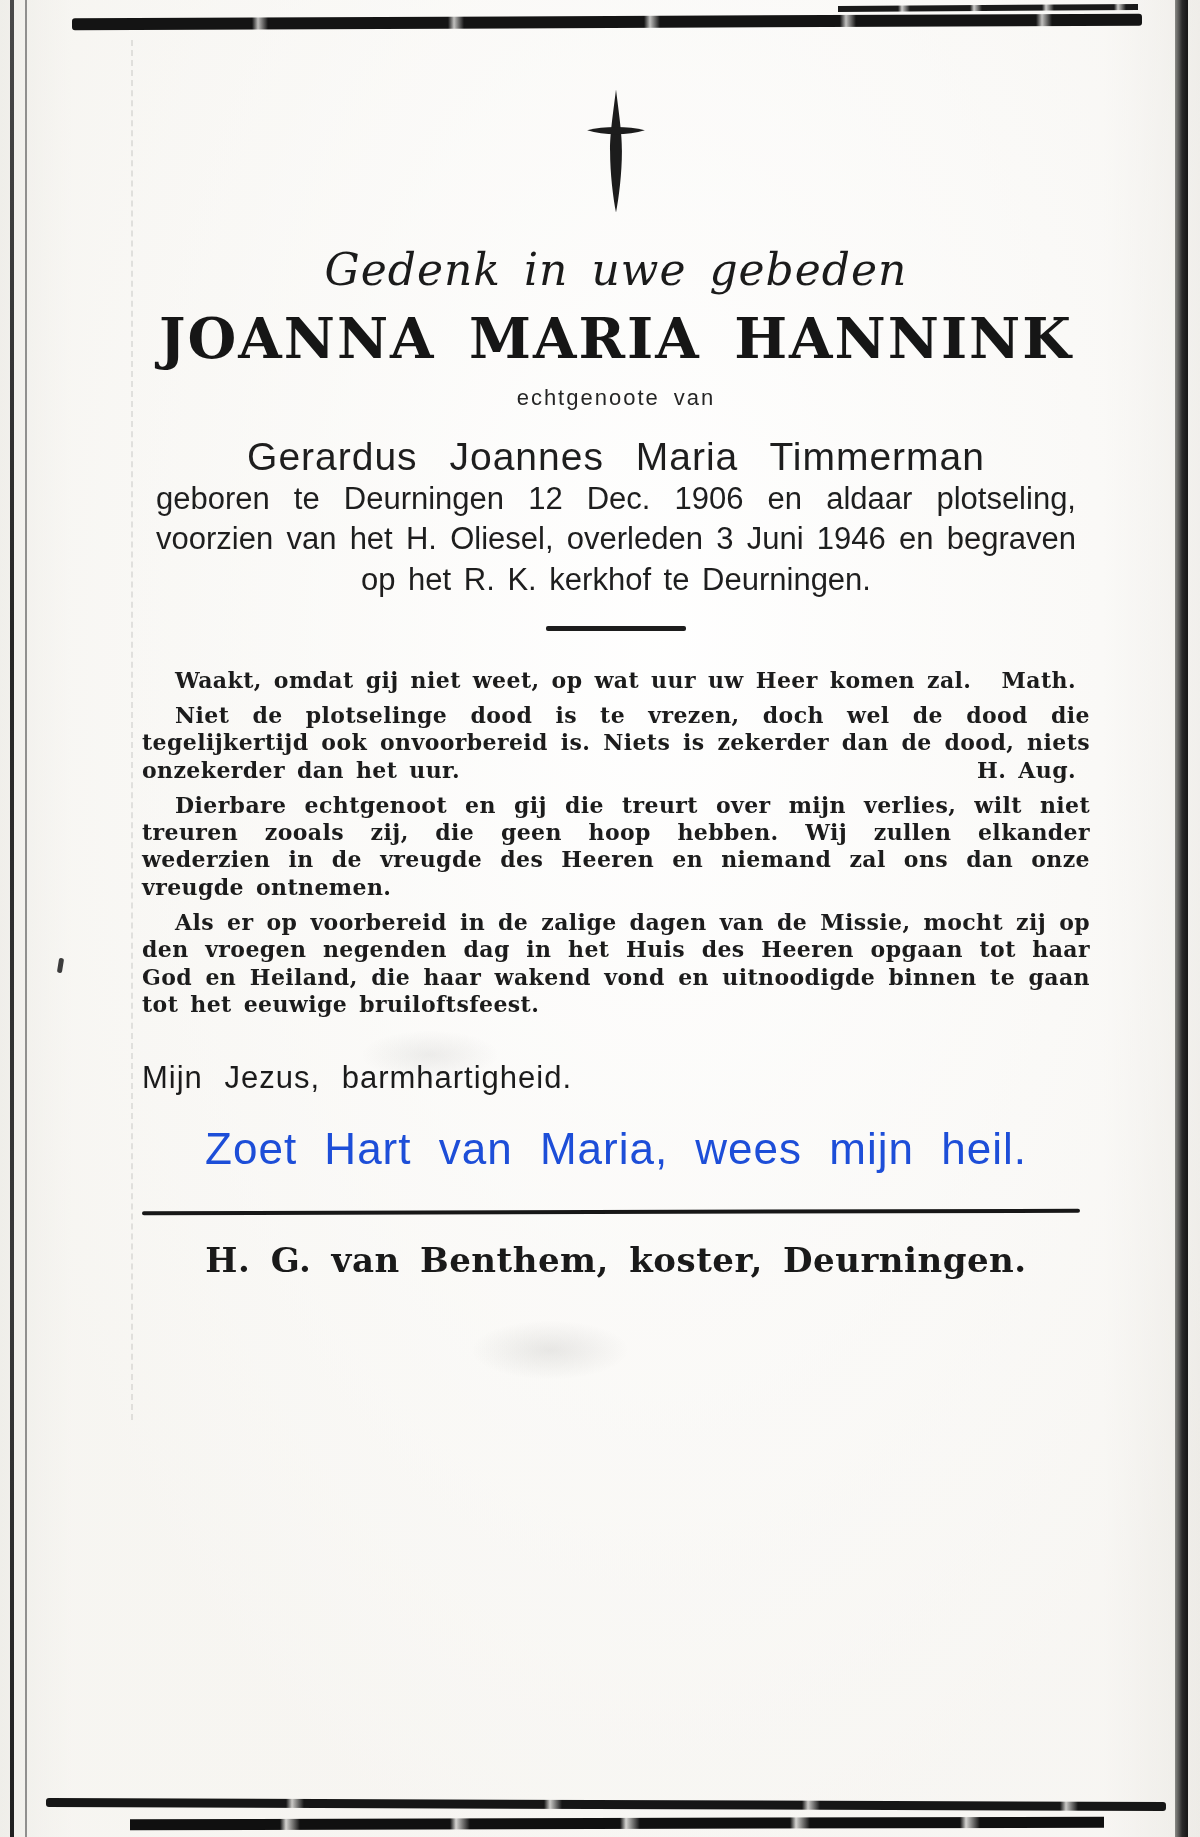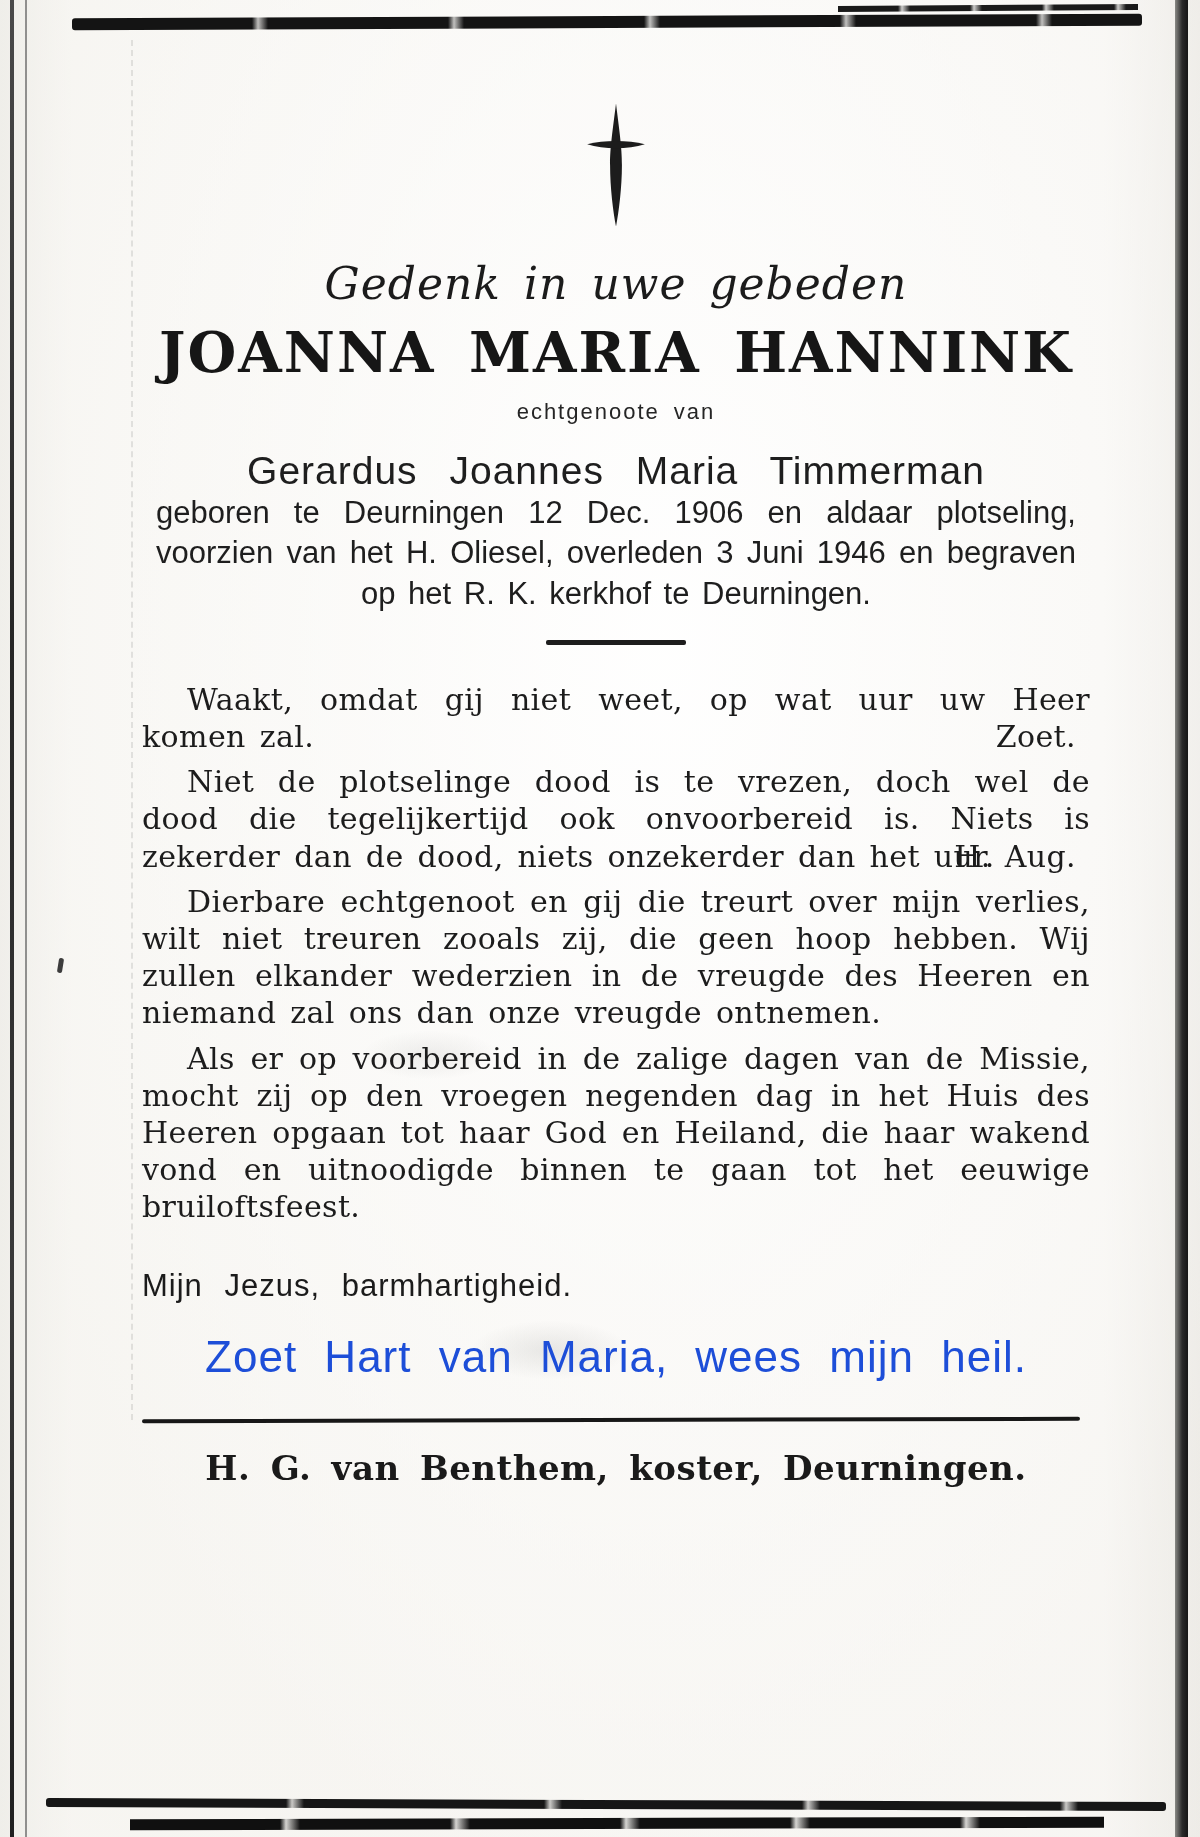--- a/index.html
+++ b/index.html
@@ -70,21 +70,21 @@
     background: radial-gradient(ellipse, rgba(40,40,40,0.07), transparent 70%);
   }
   .smudge-b {
     position: absolute; left: 470px; top: 1320px; width: 160px; height: 60px;
     background: radial-gradient(ellipse, rgba(40,40,40,0.09), transparent 70%);
   }
   
   .content {
     position: absolute;
     left: 142px;
-    top: 66px;
+    top: 52px;
     width: 948px;
     color: #1d1d1d;
   }
   .cross-wrap {
     text-align: center;
     margin: 36px 0 26px 0;
   }
   .cross-wrap svg { display: inline-block; }
   .memorial-line {
     text-align: center;
@@ -134,28 +134,29 @@
   }
   .rule-short {
     width: 140px;
     height: 5px;
     background: #1d1d1d;
     margin: 26px auto 36px auto;
     border-radius: 2px;
   }
   .body-para {
     position: relative;
-    font-size: 30px;
+    font-size: 22px;
     line-height: 1.24;
     text-align: justify;
     text-indent: 1.5em;
     word-spacing: 4px;
     letter-spacing: 0.4px;
     margin-bottom: 8px;
     color: #1c1c1c;
+    font-weight: bold;
   }
   .body-para .attr {
     position: absolute;
     right: 14px;
     bottom: 0;
     text-indent: 0;
   }
   .prayer-1 {
     text-align: left;
     font-family: "Liberation Sans", sans-serif;
@@ -223,21 +224,21 @@
   <div class="relation-line">echtgenoote van</div>
 
   <div class="spouse-name">Gerardus Joannes Maria Timmerman</div>
 
   <div class="life-summary">geboren te Deurningen 12 Dec. 1906 en aldaar plotseling, voorzien van het H. Oliesel, overleden 3 Juni 1946 en begraven op het R. K. kerkhof te Deurningen.</div>
 
   <div class="rule-short"></div>
 
   <div class="body-para">
     <span>Waakt, omdat gij niet weet, op wat uur uw Heer komen zal.</span>
-    <span class="attr">Zoet.</span>
+    <span class="attr">Math.</span>
   </div>
 
   <div class="body-para">
     <span>Niet de plotselinge dood is te vrezen, doch wel de dood die tegelijkertijd ook onvoorbereid is. Niets is zekerder dan de dood, niets onzekerder dan het uur.</span>
     <span class="attr">H. Aug.</span>
   </div>
 
   <div class="body-para">
     <span>Dierbare echtgenoot en gij die treurt over mijn verlies, wilt niet treuren zooals zij, die geen hoop hebben. Wij zullen elkander wederzien in de vreugde des Heeren en niemand zal ons dan onze vreugde ontnemen.</span>
   </div>

